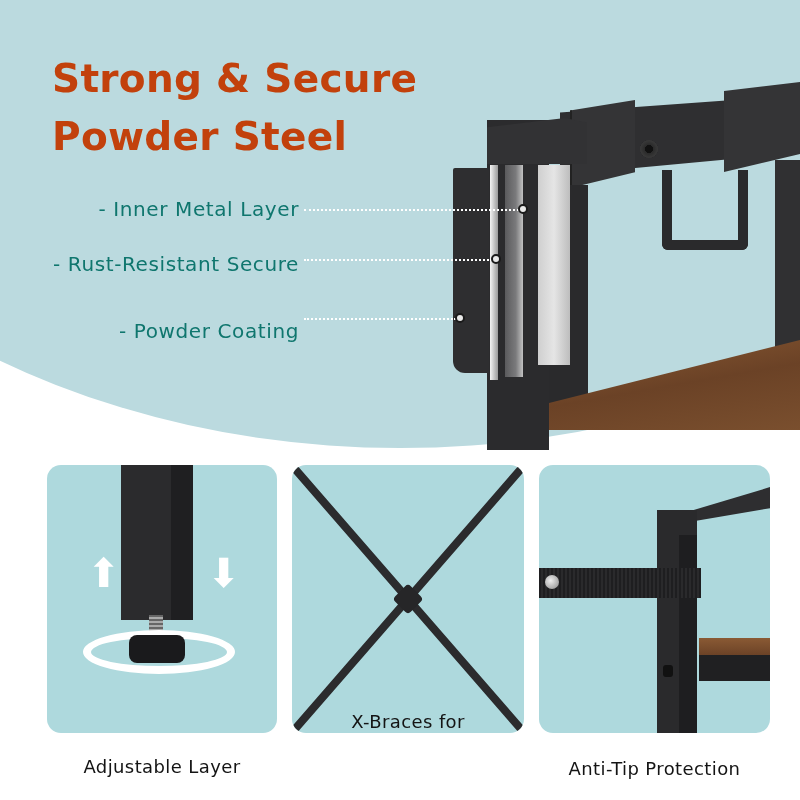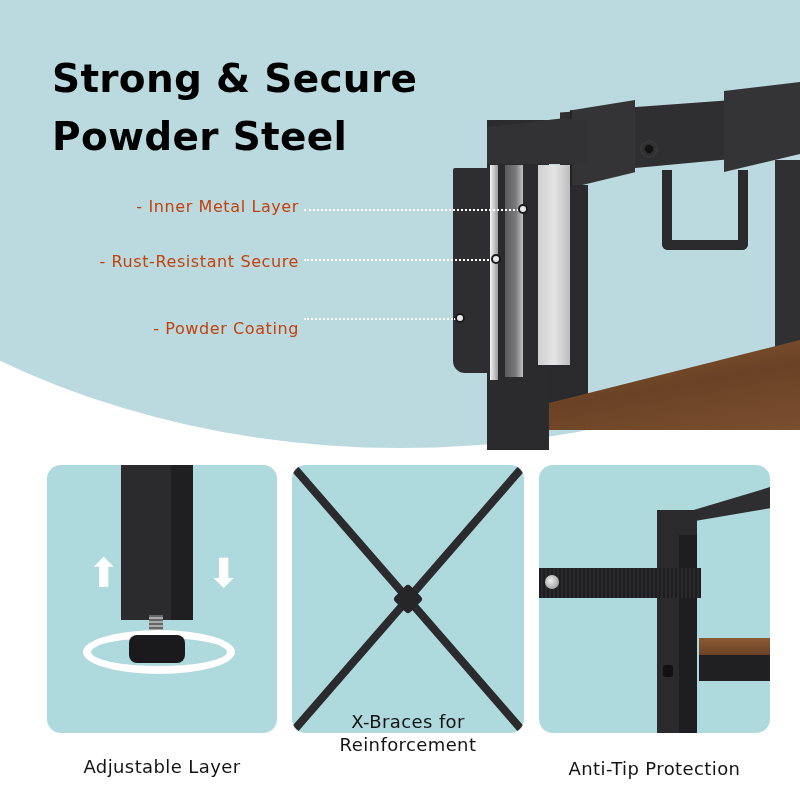--- a/index.html
+++ b/index.html
@@ -11,25 +11,25 @@
     width: 1460px; height: 1068px;
     border-radius: 50%;
     background: #bbdadf;
     overflow: hidden;
   }
   .hero-clip { position: absolute; left: 0; top: 0; width: 800px; height: 450px; overflow: hidden; }
 
   .headline {
     position: absolute; left: 52px; top: 50px;
     font-family: "DejaVu Sans", sans-serif; font-weight: 700;
-    font-size: 39px; line-height: 58px; color: #000000; letter-spacing: 0.3px;
+    font-size: 39px; line-height: 58px; color: #c2410c; letter-spacing: 0.3px;
   }
 
   .label {
-    position: absolute; font-size: 16px; color: #c2410c; letter-spacing: 0.6px;
+    position: absolute; font-size: 20px; color: #0f766e; letter-spacing: 0.6px;
     white-space: nowrap; text-align: center;
   }
   .leader {
     position: absolute; height: 0; border-top: 2px dotted #ffffff;
   }
   .dot {
     position: absolute; width: 10px; height: 10px; border-radius: 50%;
     background: #e9e9e9; border: 2px solid #1a1a1a;
   }
 
@@ -148,21 +148,20 @@
 </div>
 <div class="caption" style="left:47px; width:230px; top:755px;">Adjustable Layer</div>
 
 <div class="card card-2">
   <div class="brace brace-a"></div>
   <div class="brace brace-b"></div>
   <div class="brace-hub"></div>
 </div>
 <div class="caption" style="left:292px; width:232px; top:710px;">
   <div>X-Braces for</div>
-  <div>Reinforcement</div>
 </div>
 
 <div class="card card-3">
   <div class="c3-top"></div>
   <div class="c3-post"></div>
   <div class="c3-post-side"></div>
   <div class="c3-wood"></div>
   <div class="c3-shelfbar"></div>
   <div class="c3-knob"></div>
   <div class="c3-strap"></div>

